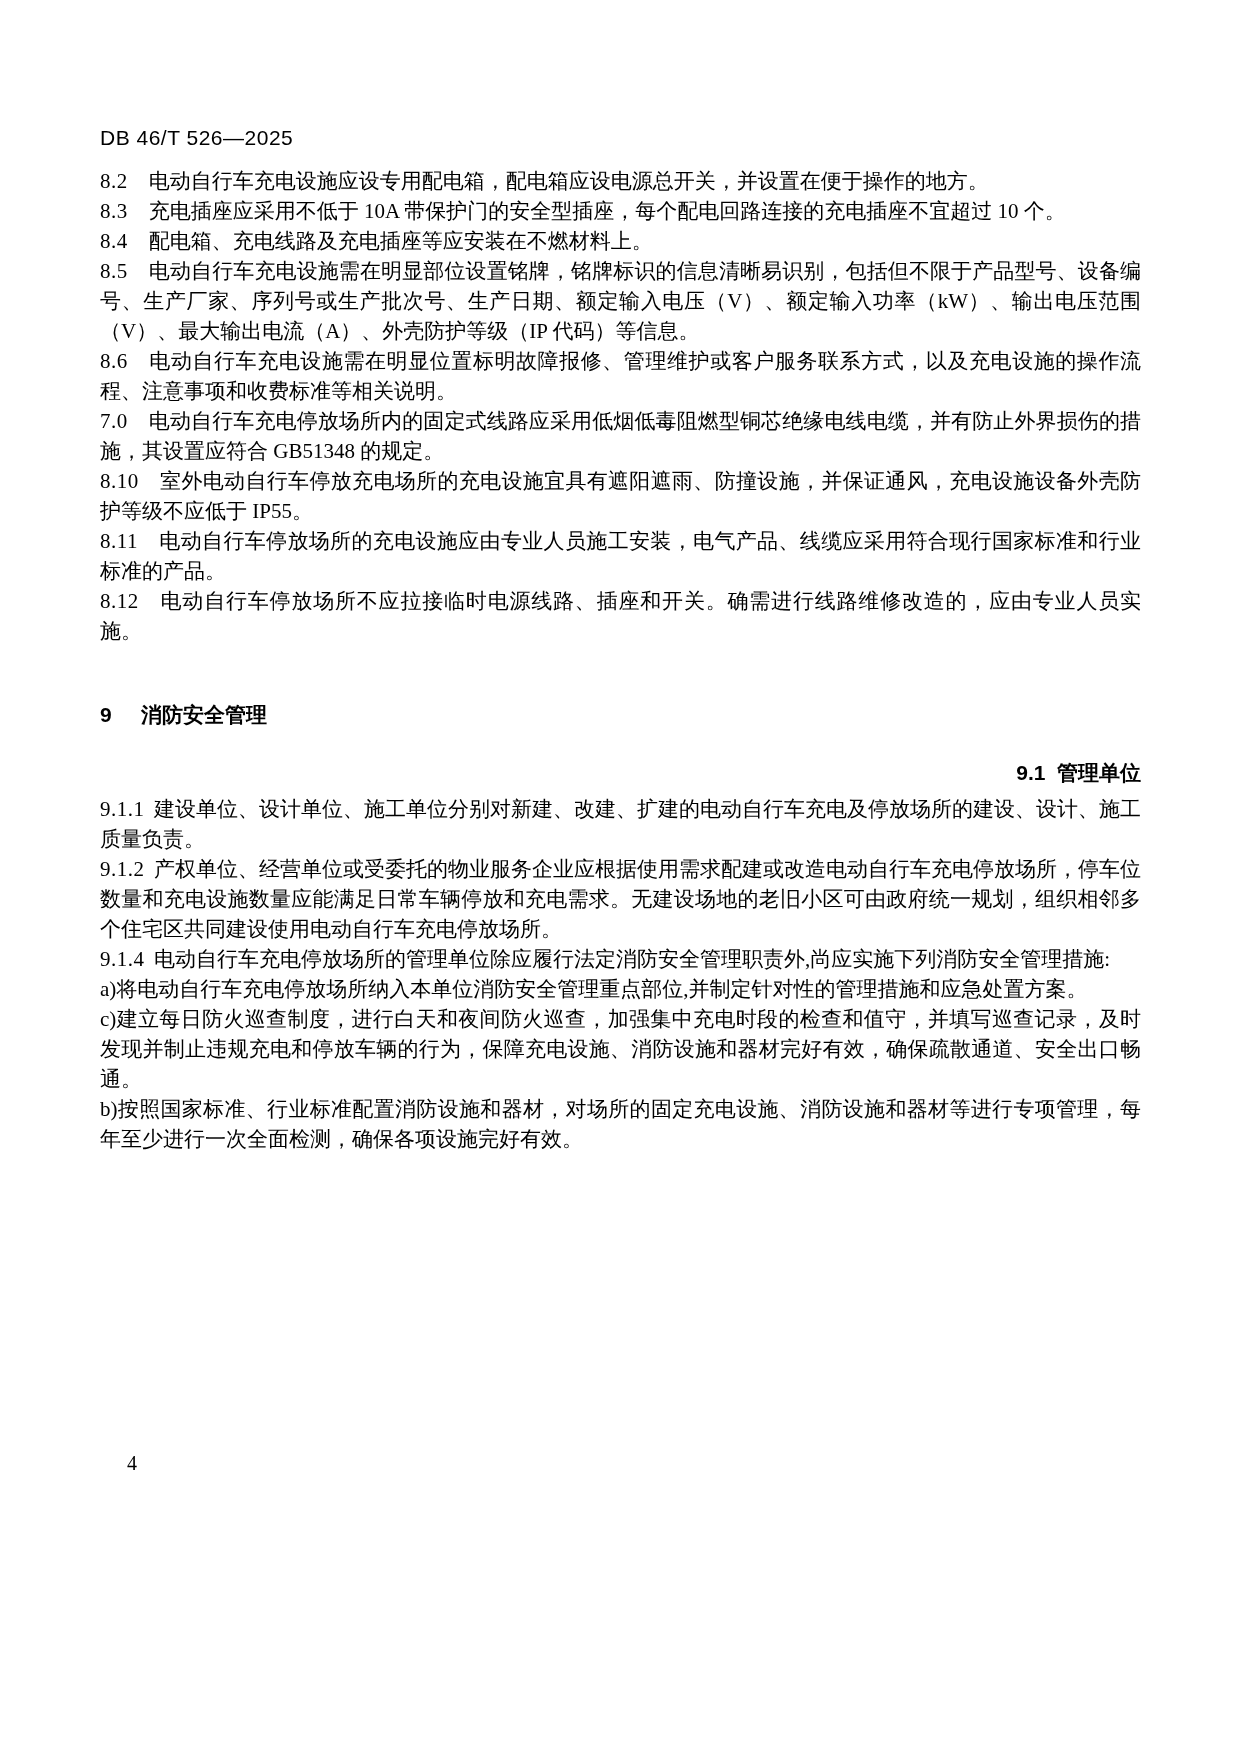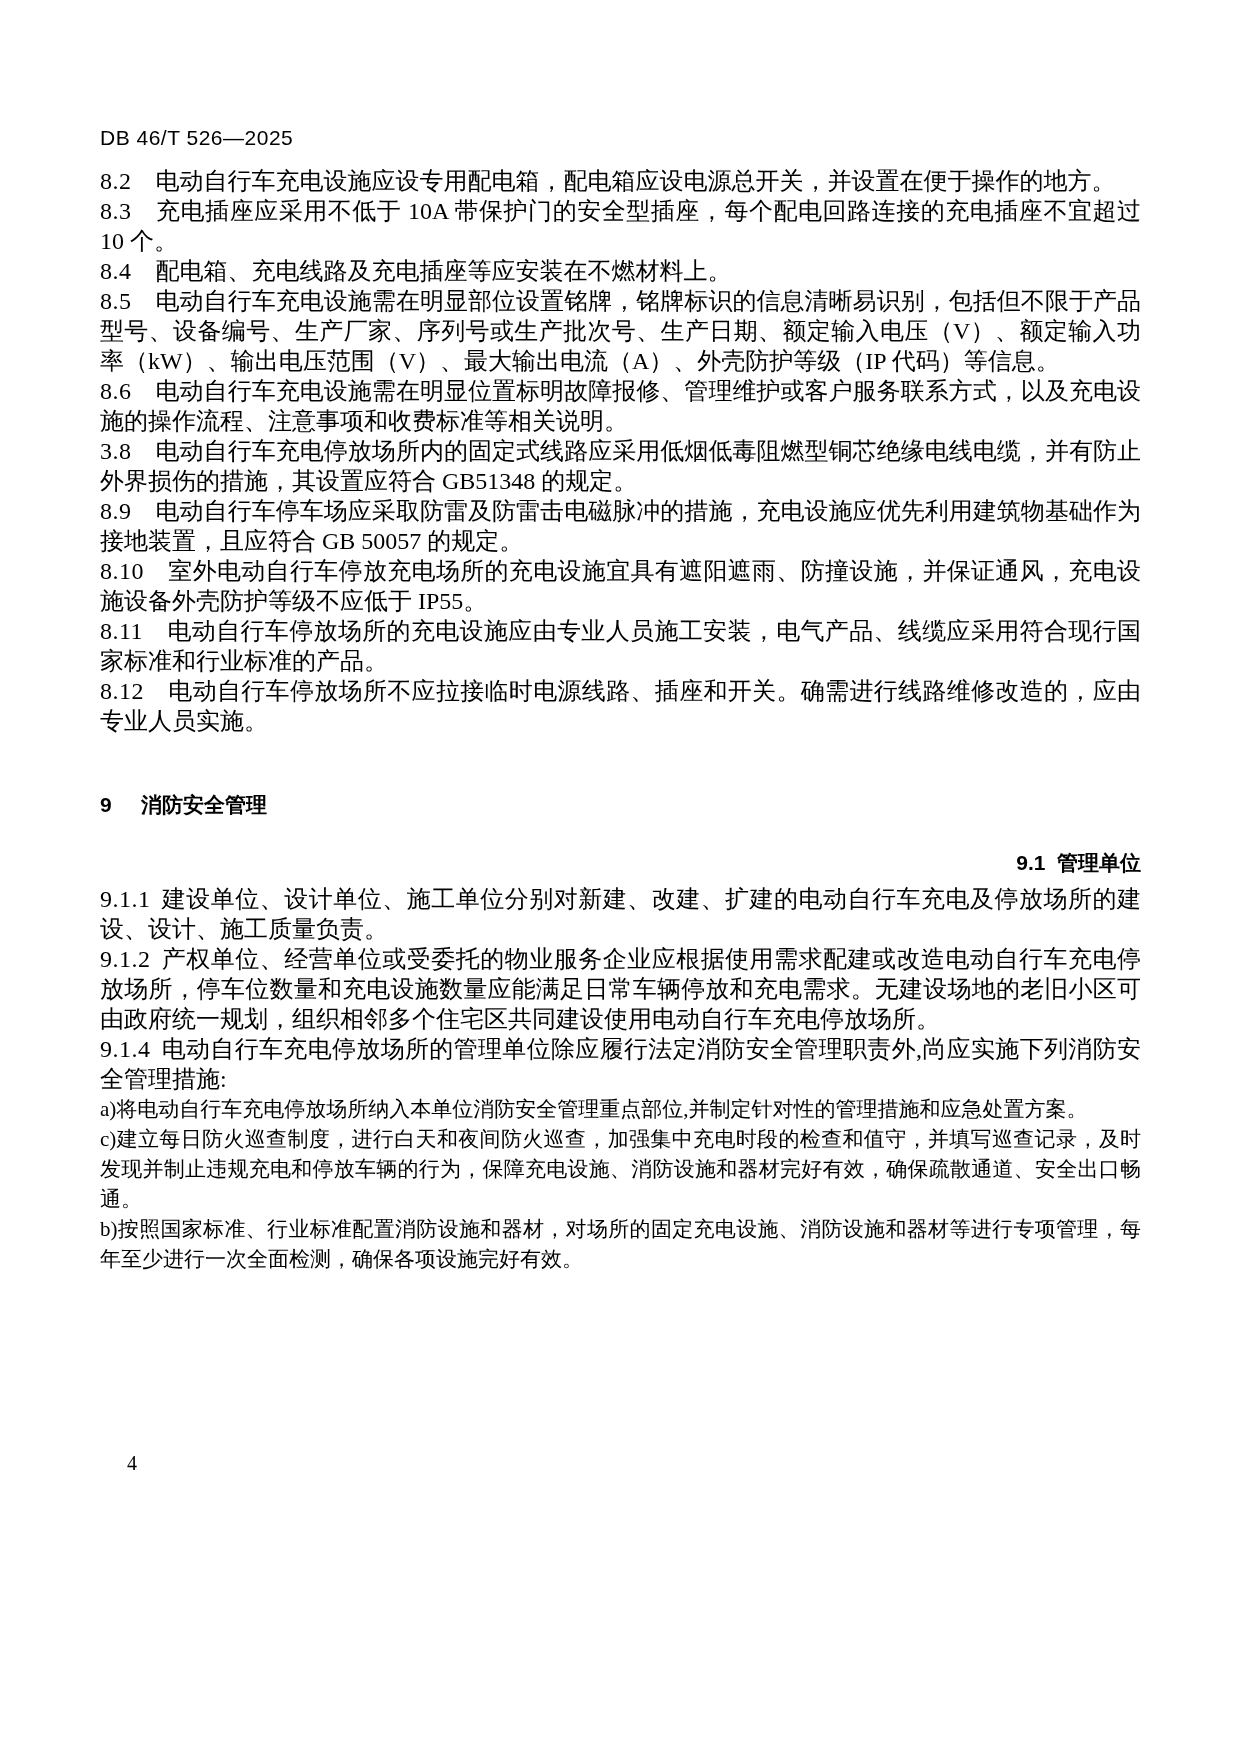--- a/index.html
+++ b/index.html
@@ -19,21 +19,21 @@
     overflow: hidden;
   }
   .doc-header {
     font-family: "Liberation Sans", "DejaVu Sans", sans-serif;
     font-size: 21px;
     letter-spacing: 0.5px;
     margin-bottom: 16px;
   }
   .clause {
     margin: 0;
-    font-size: 24px;
+    font-size: 21px;
     line-height: 30px;
     text-align: justify;
     text-justify: inter-character;
   }
   .clause .num {
     margin-right: 1em;
     letter-spacing: 0.5px;
   }
   .clause .num-s {
     margin-right: 0.45em;
@@ -80,22 +80,21 @@
 
 <div class="page">
 
   <div class="doc-header">DB 46/T 526—2025</div>
 
   <p class="clause"><span class="num">8.2</span><span>电动自行车充电设施应设专用配电箱，配电箱应设电源总开关，并设置在便于操作的地方。</span></p>
   <p class="clause"><span class="num">8.3</span><span>充电插座应采用不低于 10A 带保护门的安全型插座，每个配电回路连接的充电插座不宜超过 10 个。</span></p>
   <p class="clause"><span class="num">8.4</span><span>配电箱、充电线路及充电插座等应安装在不燃材料上。</span></p>
   <p class="clause"><span class="num">8.5</span><span>电动自行车充电设施需在明显部位设置铭牌，铭牌标识的信息清晰易识别，包括但不限于产品型号、设备编号、生产厂家、序列号或生产批次号、生产日期、额定输入电压（V）、额定输入功率（kW）、输出电压范围（V）、最大输出电流（A）、外壳防护等级（IP 代码）等信息。</span></p>
   <p class="clause"><span class="num">8.6</span><span>电动自行车充电设施需在明显位置标明故障报修、管理维护或客户服务联系方式，以及充电设施的操作流程、注意事项和收费标准等相关说明。</span></p>
-  <p class="clause"><span class="num">3.8</span><span>电动自行车充电停放场所内的固定式线路应采用低烟低毒阻燃型铜芯绝缘电线电缆，并有防止外界损伤的措施，其设置应符合 GB51348 的规定。</span></p>
-  <p class="clause"><span class="num">8.9</span><span>电动自行车停车场应采取防雷及防雷击电磁脉冲的措施，充电设施应优先利用建筑物基础作为接地装置，且应符合 GB 50057 的规定。</span></p>
+  <p class="clause"><span class="num">7.0</span><span>电动自行车充电停放场所内的固定式线路应采用低烟低毒阻燃型铜芯绝缘电线电缆，并有防止外界损伤的措施，其设置应符合 GB51348 的规定。</span></p>
   <p class="clause"><span class="num">8.10</span><span>室外电动自行车停放充电场所的充电设施宜具有遮阳遮雨、防撞设施，并保证通风，充电设施设备外壳防护等级不应低于 IP55。</span></p>
   <p class="clause"><span class="num">8.11</span><span>电动自行车停放场所的充电设施应由专业人员施工安装，电气产品、线缆应采用符合现行国家标准和行业标准的产品。</span></p>
   <p class="clause"><span class="num">8.12</span><span>电动自行车停放场所不应拉接临时电源线路、插座和开关。确需进行线路维修改造的，应由专业人员实施。</span></p>
 
   <h2 class="sec-heading"><span class="num">9</span><span>消防安全管理</span></h2>
 
   <h3 class="sub-heading"><span class="num">9.1</span><span>管理单位</span></h3>
 
   <p class="clause"><span class="num-s">9.1.1</span><span>建设单位、设计单位、施工单位分别对新建、改建、扩建的电动自行车充电及停放场所的建设、设计、施工质量负责。</span></p>
   <p class="clause"><span class="num-s">9.1.2</span><span>产权单位、经营单位或受委托的物业服务企业应根据使用需求配建或改造电动自行车充电停放场所，停车位数量和充电设施数量应能满足日常车辆停放和充电需求。无建设场地的老旧小区可由政府统一规划，组织相邻多个住宅区共同建设使用电动自行车充电停放场所。</span></p>

